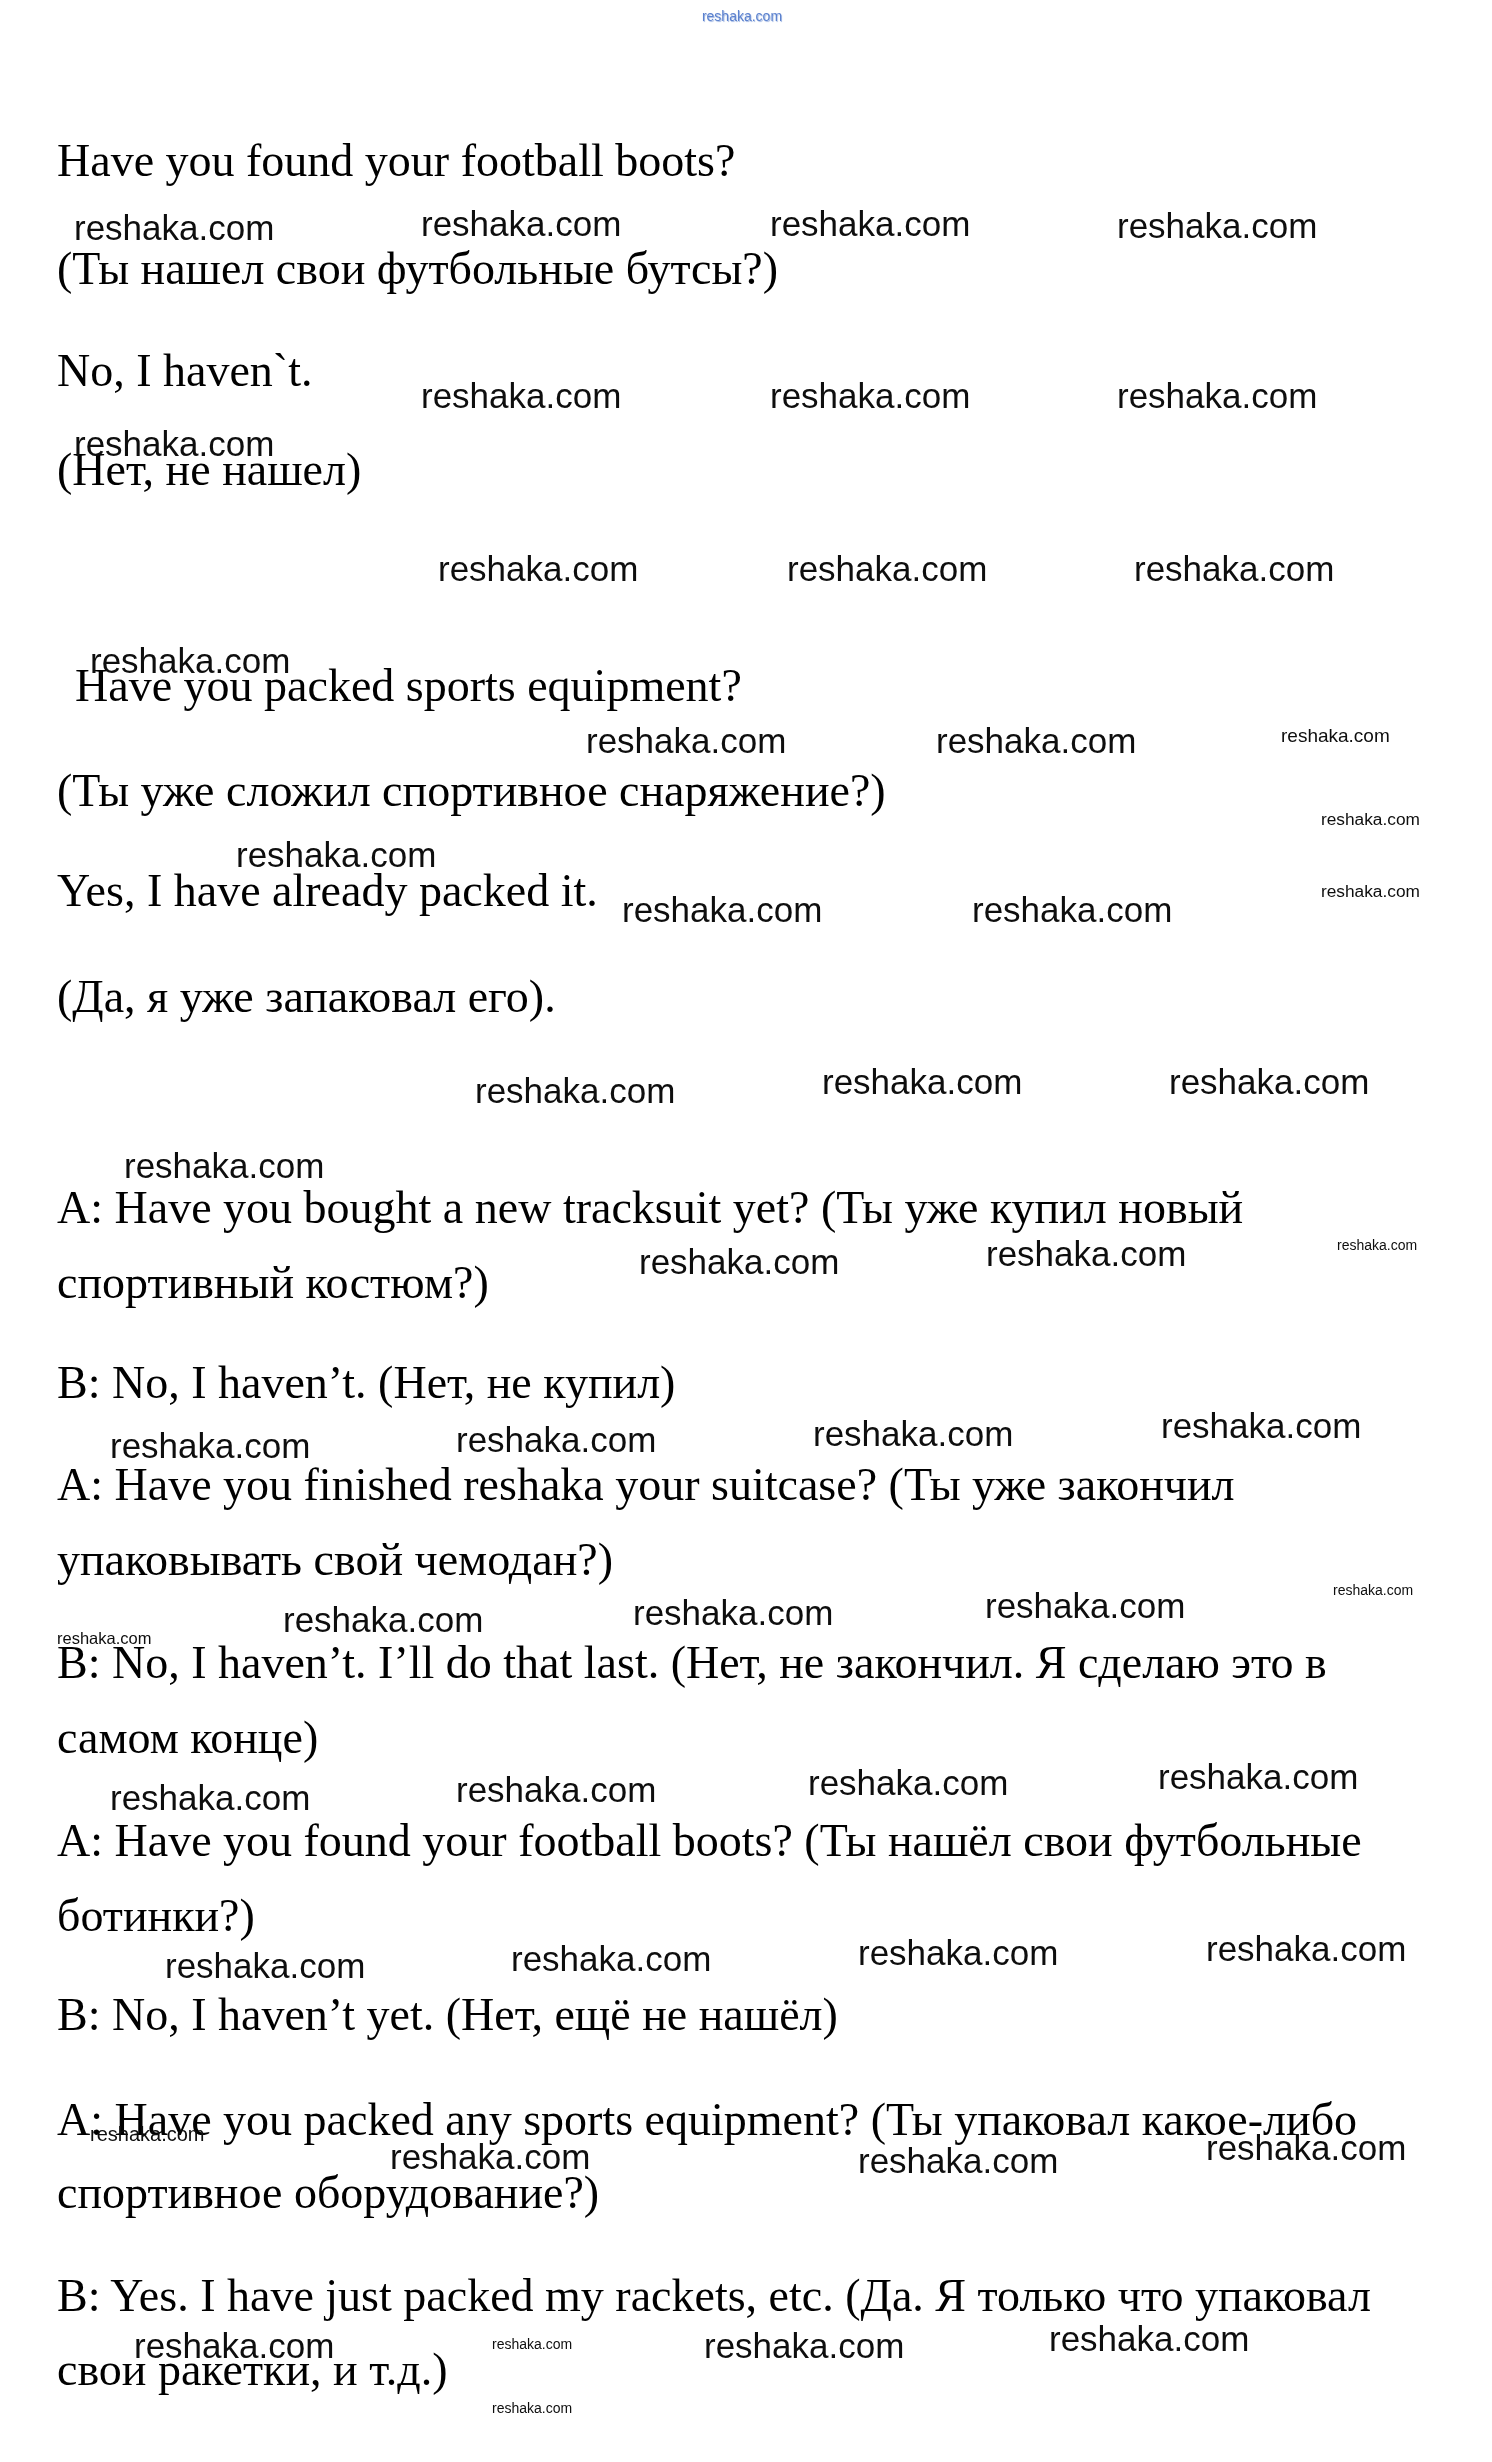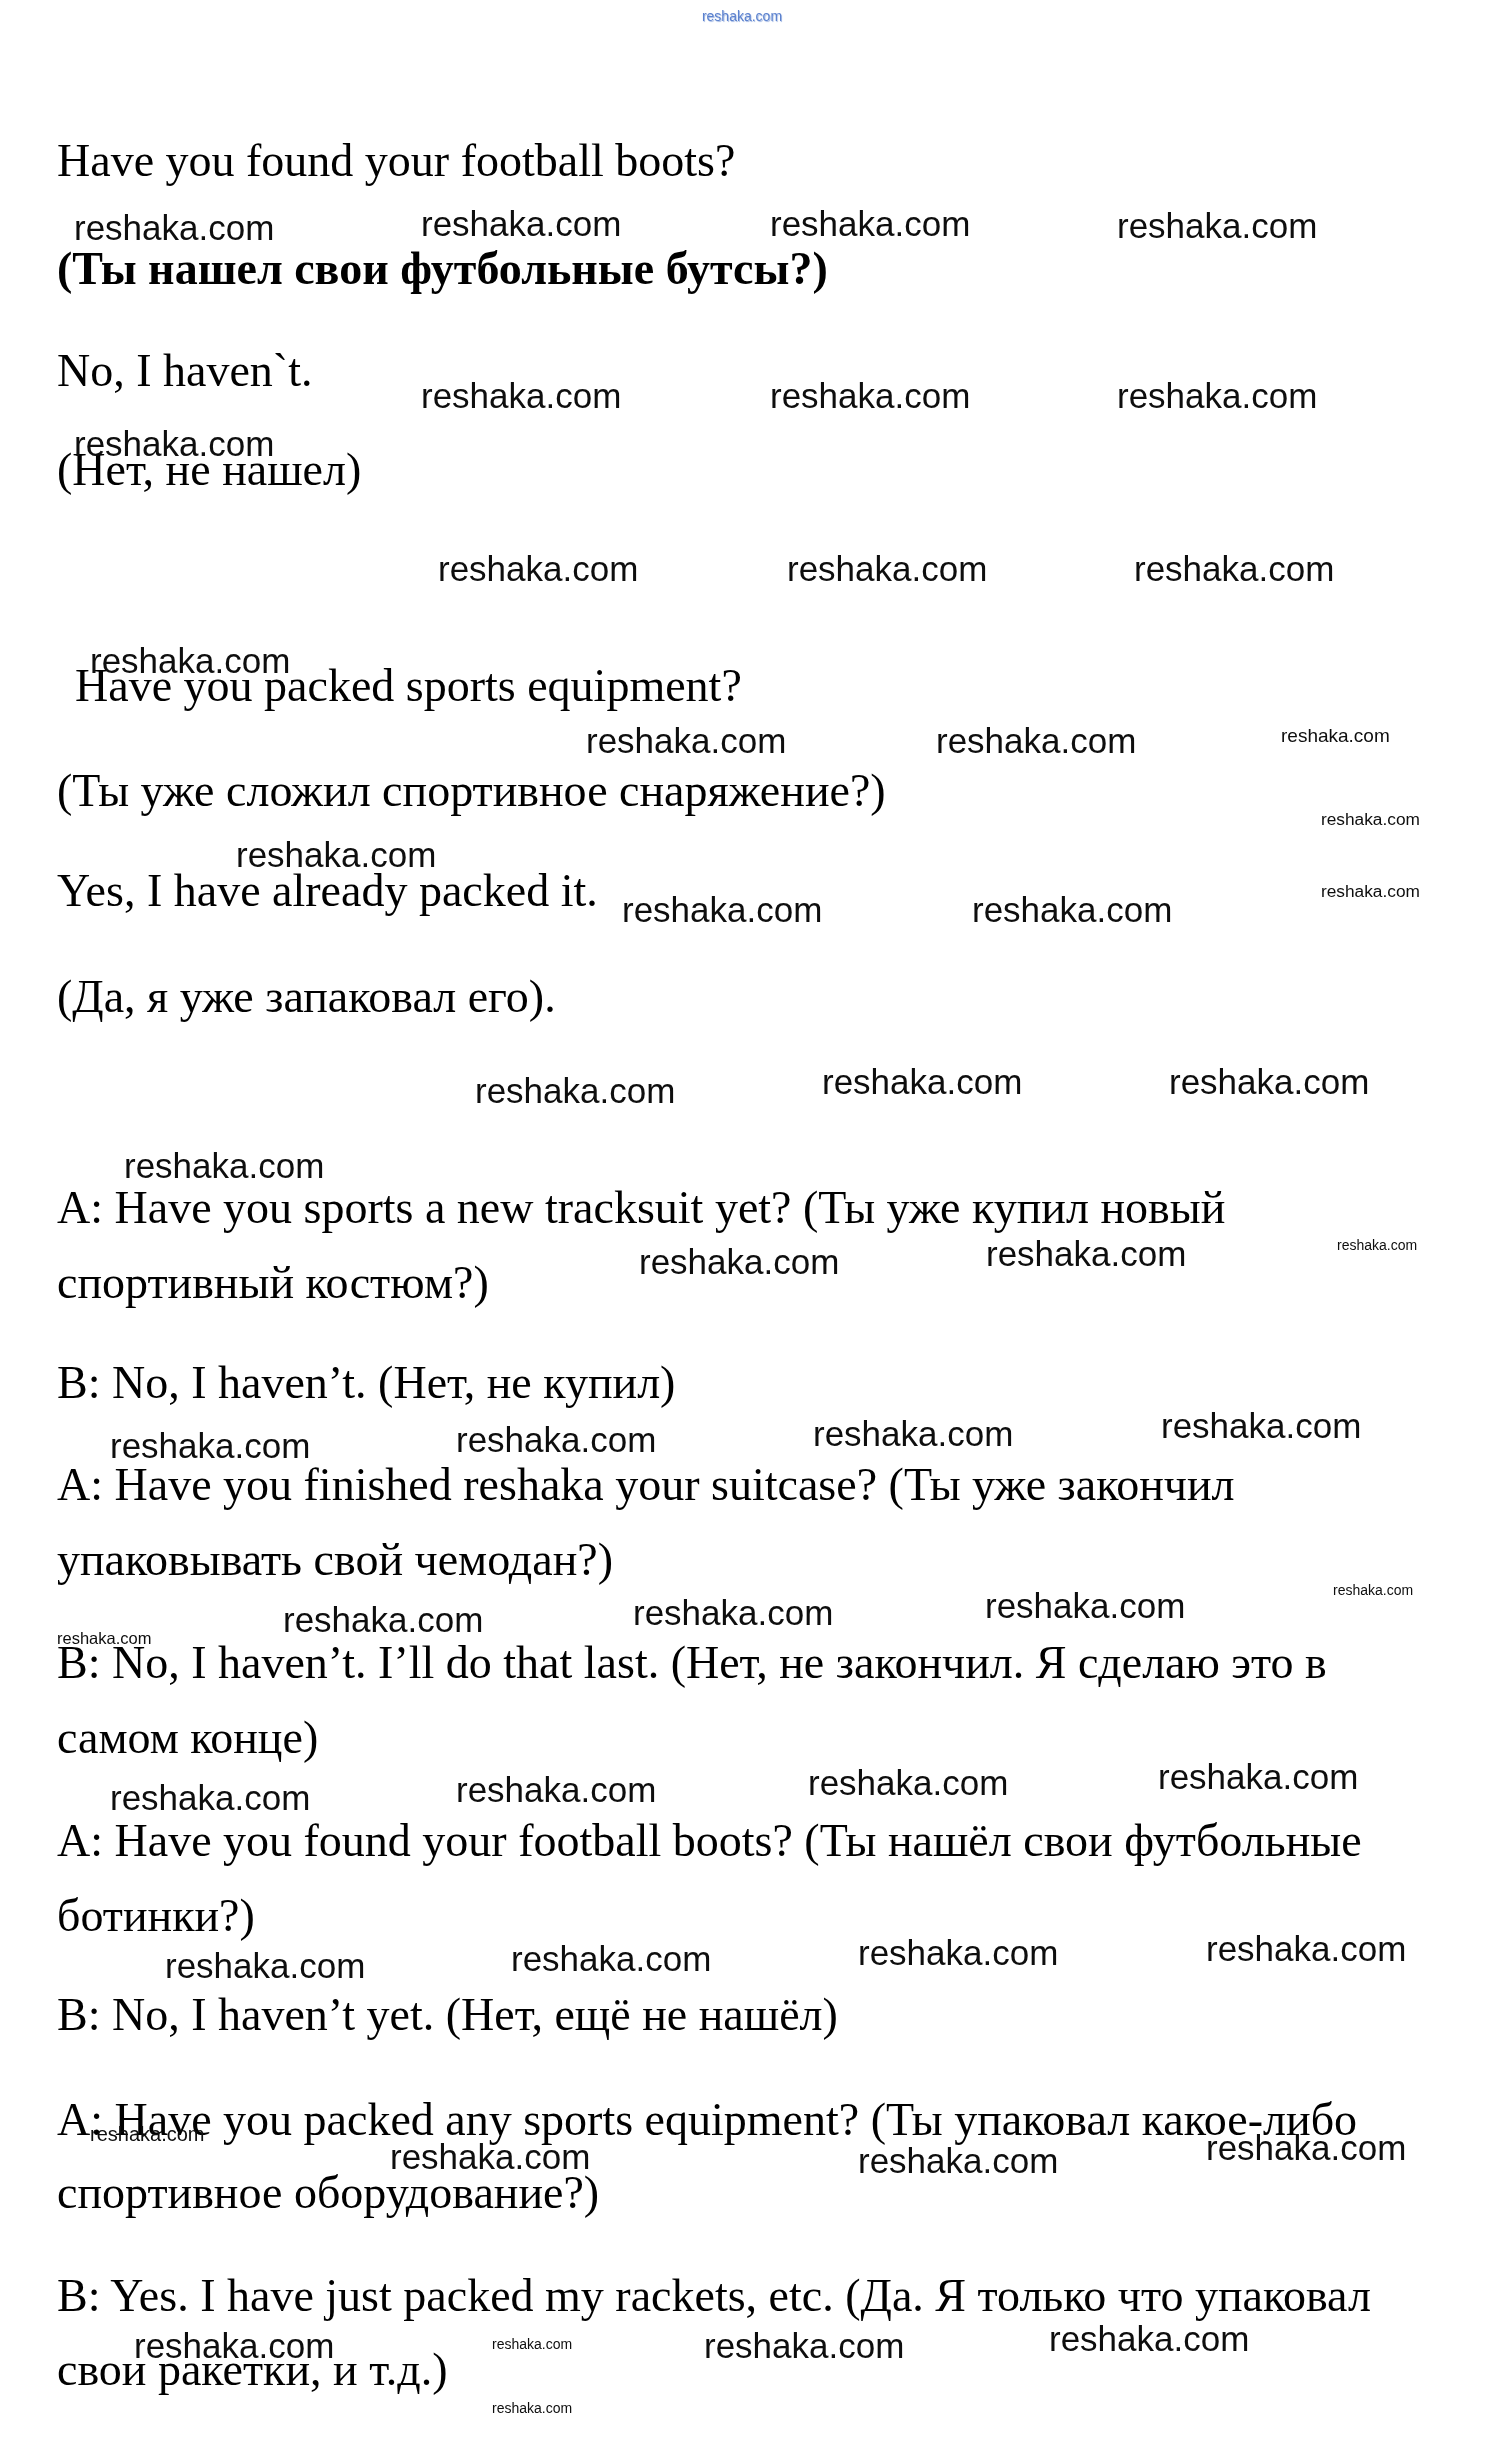--- a/index.html
+++ b/index.html
@@ -42,28 +42,28 @@
     white-space: nowrap;
   }
 </style>
 </head>
 <body>
 
 <div class="page">
   <div class="top-wm">reshaka.com</div>
   <div id="text-layer">
       <div class="text-line" style="left: 57px; top: 135px; text-align: right;">Have you found your football boots?</div>
-      <div class="text-line" style="left: 57px; top: 243px; font-weight: bold;">(Ты нашел свои футбольные бутсы?)</div>
+      <div class="text-line" style="left: 57px; top: 243px;">(Ты нашел свои футбольные бутсы?)</div>
       <div class="text-line" style="left: 57px; top: 345px;">No, I haven`t.</div>
       <div class="text-line" style="left: 57px; top: 444px;">(Нет, не нашел)</div>
       <div class="text-line" style="left: 57px; top: 660px; margin-left: 18px;">Have you packed sports equipment?</div>
       <div class="text-line" style="left: 57px; top: 765px;">(Ты уже сложил спортивное снаряжение?)</div>
       <div class="text-line" style="left: 57px; top: 865px;">Yes, I have already packed it.</div>
       <div class="text-line" style="left: 57px; top: 971px;">(Да, я уже запаковал его).</div>
-      <div class="text-line" style="left: 57px; top: 1182px;">A: Have you sports a new tracksuit yet? (Ты уже купил новый</div>
+      <div class="text-line" style="left: 57px; top: 1182px;">A: Have you bought a new tracksuit yet? (Ты уже купил новый</div>
       <div class="text-line" style="left: 57px; top: 1257px;">спортивный костюм?)</div>
       <div class="text-line" style="left: 57px; top: 1357px;">B: No, I haven’t. (Нет, не купил)</div>
       <div class="text-line" style="left: 57px; top: 1459px;">A: Have you finished reshaka your suitcase? (Ты уже закончил</div>
       <div class="text-line" style="left: 57px; top: 1534px;">упаковывать свой чемодан?)</div>
       <div class="text-line" style="left: 57px; top: 1637px;">B: No, I haven’t. I’ll do that last. (Нет, не закончил. Я сделаю это в</div>
       <div class="text-line" style="left: 57px; top: 1712px;">самом конце)</div>
       <div class="text-line" style="left: 57px; top: 1815px;">A: Have you found your football boots? (Ты нашёл свои футбольные</div>
       <div class="text-line" style="left: 57px; top: 1890px;">ботинки?)</div>
       <div class="text-line" style="left: 57px; top: 1989px;">B: No, I haven’t yet. (Нет, ещё не нашёл)</div>
       <div class="text-line" style="left: 57px; top: 2094px;">A: Have you packed any sports equipment? (Ты упаковал какое-либо</div>

